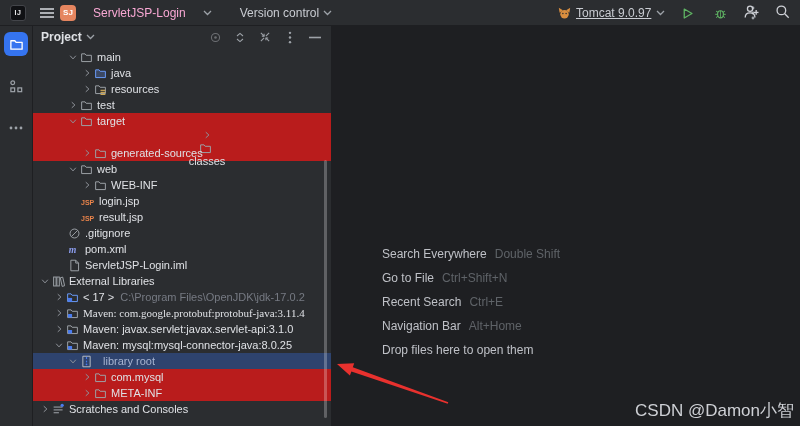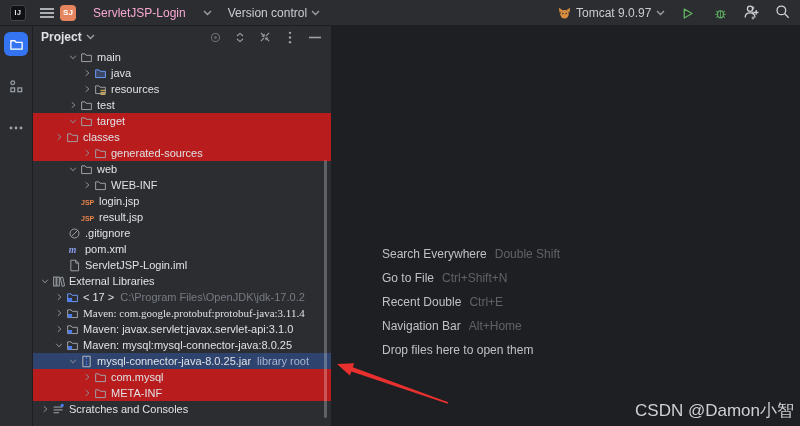--- a/index.html
+++ b/index.html
@@ -8,25 +8,25 @@
   #app{position:relative;width:800px;height:426px;overflow:hidden;background:#1e1f22;}
 
   
   .topbar{position:absolute;left:0;top:0;width:800px;height:26px;background:#2b2d30;border-bottom:1px solid #1e1f22;display:flex;align-items:center;}
   .tb-left{display:flex;align-items:center;height:100%;}
   .ide-logo{width:16px;height:16px;margin-left:10px;border-radius:3px;background:#101114;border:1px solid #43454a;color:#e8e9eb;font-size:7px;font-weight:bold;display:flex;align-items:center;justify-content:center;letter-spacing:.5px;}
   .tb-icon{width:26px;height:22px;display:flex;align-items:center;justify-content:center;border-radius:4px;margin-left:8px;}
   .proj-widget{display:flex;align-items:center;gap:17px;cursor:default;text-align:center;}
   .avatar{width:16px;height:16px;border-radius:4px;background:#e5855f;color:#fff;font-size:8px;font-weight:bold;display:flex;align-items:center;justify-content:center;}
   .proj-name{color:#f9a8d4;font-size:12px;}
-  .vcs-widget{display:flex;align-items:center;gap:4px;margin-left:16px;}
+  .vcs-widget{display:flex;align-items:center;gap:4px;margin-left:28px;}
   .vcs-label{color:#c9ccd2;font-size:12px;}
   .run-widget{position:absolute;left:558px;top:0;height:26px;display:flex;align-items:center;gap:7px;}
   .run-config{display:flex;align-items:center;gap:5px;}
-  .run-config-label{color:#c9ccd2;font-size:12px;}
+  .run-config-label{color:#c9ccd2;font-size:12px;text-decoration:underline;}
   .tb-right{position:absolute;right:10px;top:0;height:26px;display:flex;align-items:center;gap:16px;}
 
   
   .leftstrip{position:absolute;left:0;top:26px;width:33px;height:400px;background:#2b2d30;border-right:1px solid #1e1f22;}
   .strip-btn{width:24px;height:24px;margin:6px auto 0 auto;border-radius:6px;display:flex;align-items:center;justify-content:center;}
   .strip-btn.active{background:#3574f0;}
   .strip-btn.spaced{margin-top:18px;}
 
   
   .panel{position:absolute;left:33px;top:26px;width:300px;height:400px;background:#2b2d30;border-right:2px solid #1e1f22;overflow:hidden;}
@@ -294,21 +294,21 @@
               <polyline points="3.5,6 8,11 12.5,6" fill="none" stroke="#8f939a" stroke-width="1.6"></polyline>
             </svg>
           </span>
           <span class="ticon">
             <svg width="13" height="13" viewBox="0 0 16 16">
               <path d="M2 13V3.5h4.2l1.4 1.8H14V13z" stroke="#9da2a8" stroke-width="1.2" fill="none"></path>
             </svg>
           </span>
           <span class="tlabel">target</span>
         </div>
-        <div class="row excluded" style="padding-left: 20px;">
+        <div class="row excluded" style="padding-left: 48px; flex-direction: column;">
           <span class="chev">
             <svg width="10" height="10" viewBox="0 0 16 16">
               <polyline points="6,3.5 11,8 6,12.5" fill="none" stroke="#8f939a" stroke-width="1.6"></polyline>
             </svg>
           </span>
           <span class="ticon">
             <svg width="13" height="13" viewBox="0 0 16 16">
               <path d="M2 13V3.5h4.2l1.4 1.8H14V13z" stroke="#9da2a8" stroke-width="1.2" fill="none"></path>
             </svg>
           </span>
@@ -478,21 +478,20 @@
           <span class="ticon">
             <svg width="13" height="13" viewBox="0 0 16 16">
               <path d="M3.5 1.5h9v13h-9z" stroke="#b9bdc3" stroke-width="1.2" fill="none"></path>
               <g stroke="#4a7cf0" stroke-width="1.4">
                 <line x1="8" y1="2.5" x2="8" y2="5"></line>
                 <line x1="8" y1="7" x2="8" y2="9"></line>
               </g>
               <circle cx="8" cy="11.5" r="1.1" fill="#4a7cf0"></circle>
             </svg>
           </span>
-          <span class="tlabel">mysql-connector-java-8.0.25.jar</span>
           <span class="tsec">library root</span>
         </div>
         <div class="row excluded" style="padding-left: 48px;">
           <span class="chev">
             <svg width="10" height="10" viewBox="0 0 16 16">
               <polyline points="6,3.5 11,8 6,12.5" fill="none" stroke="#8f939a" stroke-width="1.6"></polyline>
             </svg>
           </span>
           <span class="ticon">
             <svg width="13" height="13" viewBox="0 0 16 16">
@@ -540,21 +539,21 @@
     <div class="shortcuts" id="shortcuts">
         <div class="sc-line">
           <span class="sc-label">Search Everywhere</span>
           <span class="sc-keys">Double Shift</span>
         </div>
         <div class="sc-line">
           <span class="sc-label">Go to File</span>
           <span class="sc-keys">Ctrl+Shift+N</span>
         </div>
         <div class="sc-line">
-          <span class="sc-label">Recent Double</span>
+          <span class="sc-label">Recent Search</span>
           <span class="sc-keys">Ctrl+E</span>
         </div>
         <div class="sc-line">
           <span class="sc-label">Navigation Bar</span>
           <span class="sc-keys">Alt+Home</span>
         </div>
         <div class="sc-line">
           <span class="sc-label">Drop files here to open them</span>
         </div>
       </div>

